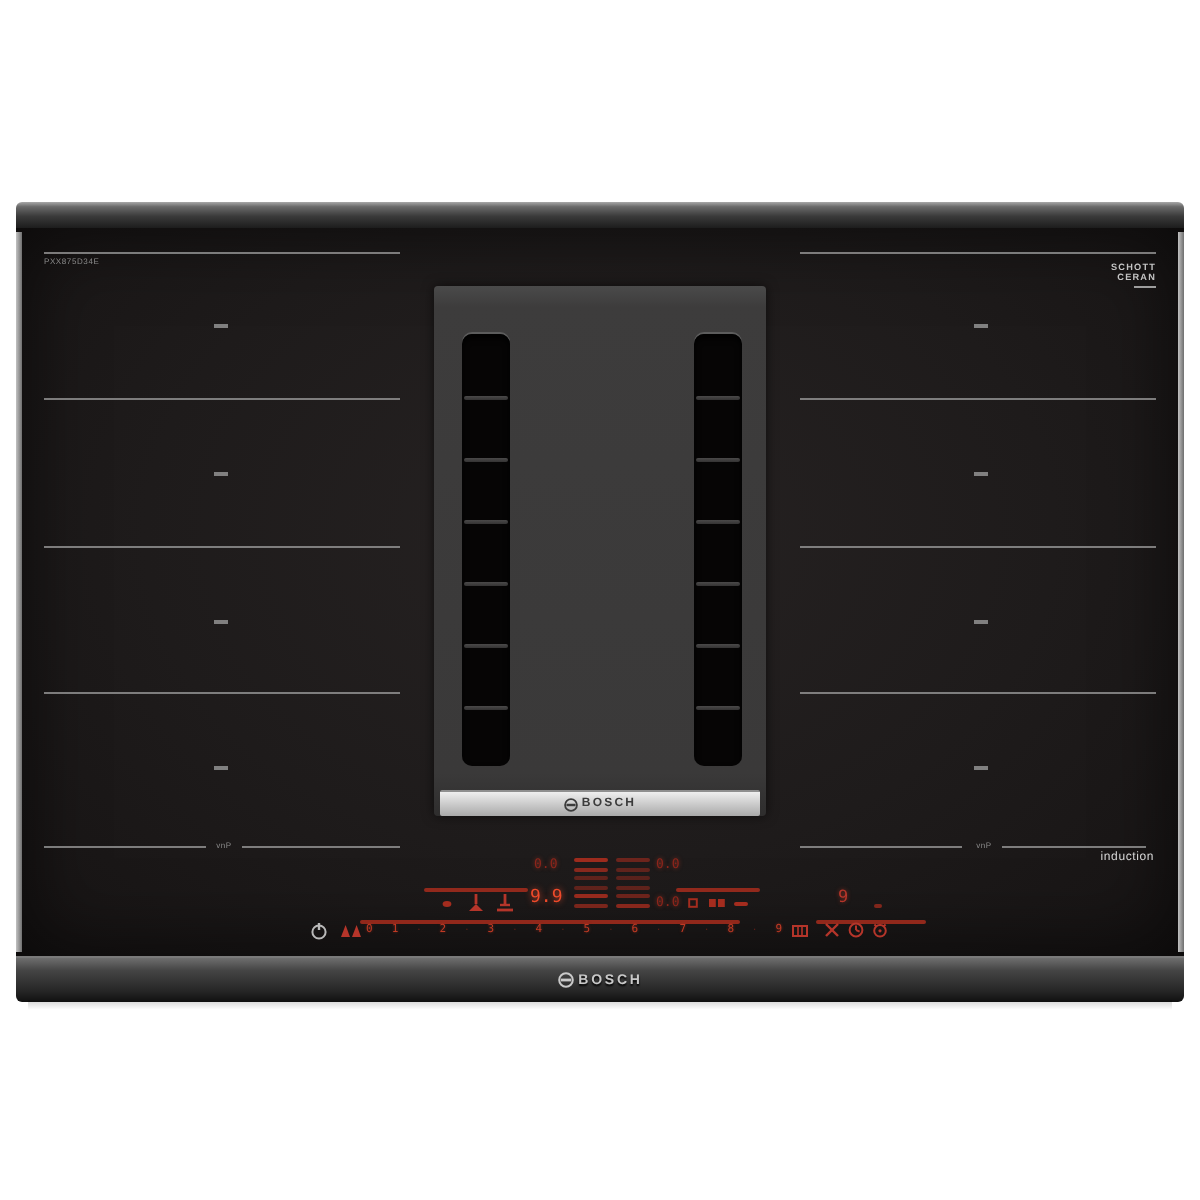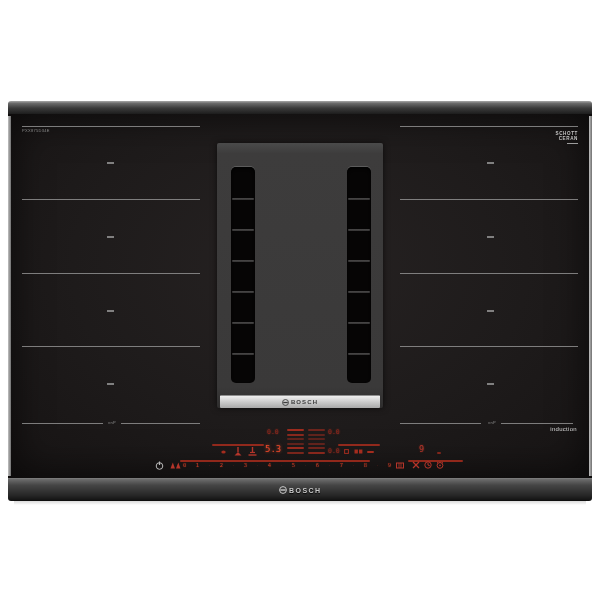--- a/index.html
+++ b/index.html
@@ -134,21 +134,21 @@
   <div class="i rbar" style="left:287px;top:438px;opacity:.5;"></div>
   <div class="i rbar" style="left:287px;top:442.5px;opacity:.5;"></div>
   <div class="i rbar" style="left:287px;top:447px;opacity:.9;"></div>
   <div class="i rbar" style="left:287px;top:451.5px;opacity:.7;"></div>
   <div class="i rbar" style="left:308px;top:429px;opacity:.6;"></div>
   <div class="i rbar" style="left:308px;top:433.5px;opacity:.5;"></div>
   <div class="i rbar" style="left:308px;top:438px;opacity:.45;"></div>
   <div class="i rbar" style="left:308px;top:442.5px;opacity:.5;"></div>
   <div class="i rbar" style="left:308px;top:447px;opacity:.6;"></div>
   <div class="i rbar" style="left:308px;top:451.5px;opacity:.8;"></div>
-  <div class="i led led-bright" style="left:265px;top:444px;font-size:9px;">5.3</div>
+  <div class="i led led-bright" style="left:265px;top:444px;font-size:9px;">9.9</div>
   <div class="i led led-dim" style="left:328px;top:447px;font-size:6.5px;">0.0</div>
 
   <div class="i rline" style="left:212px;top:444px;width:52px;"></div>
   <div class="i" style="left:221px;top:450px;">
     <svg width="5" height="4" viewBox="0 0 5 4">
         <ellipse cx="2.5" cy="2" rx="2.2" ry="1.5" fill="#a42c1e"></ellipse>
       </svg>
   </div>
   <div class="i" style="left:234px;top:447px;">
     <svg width="8" height="9" viewBox="0 0 8 9">

